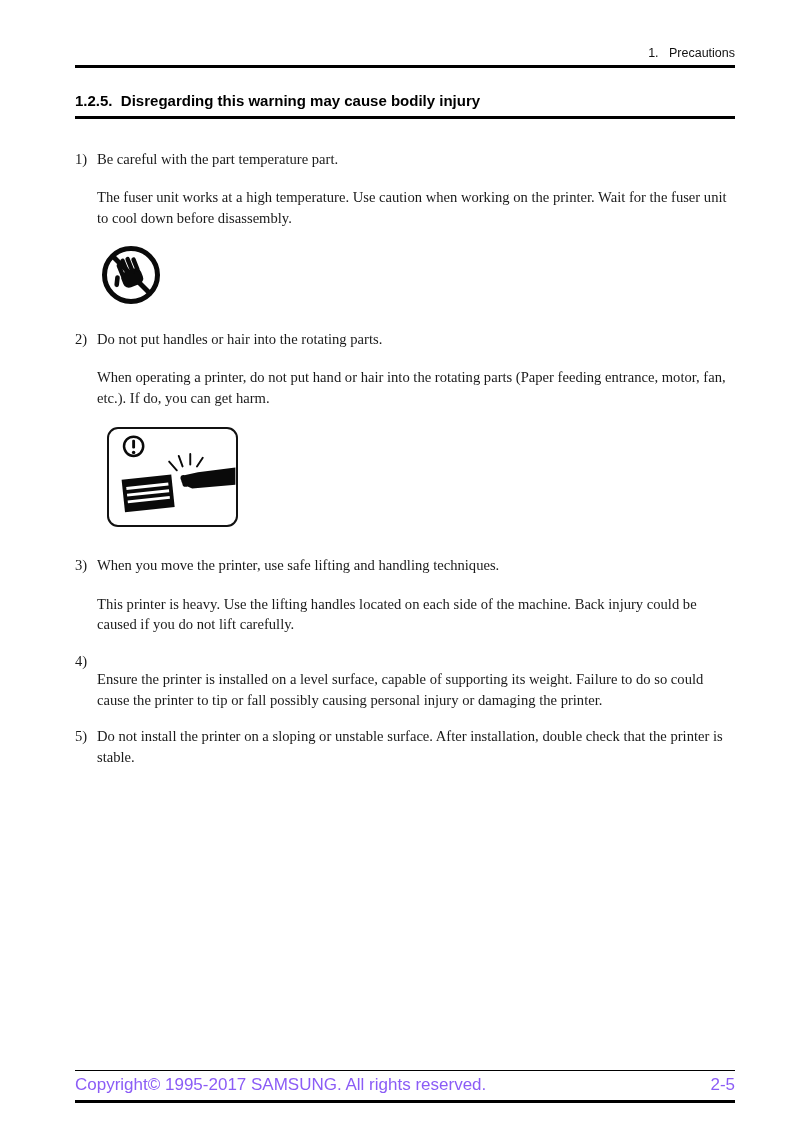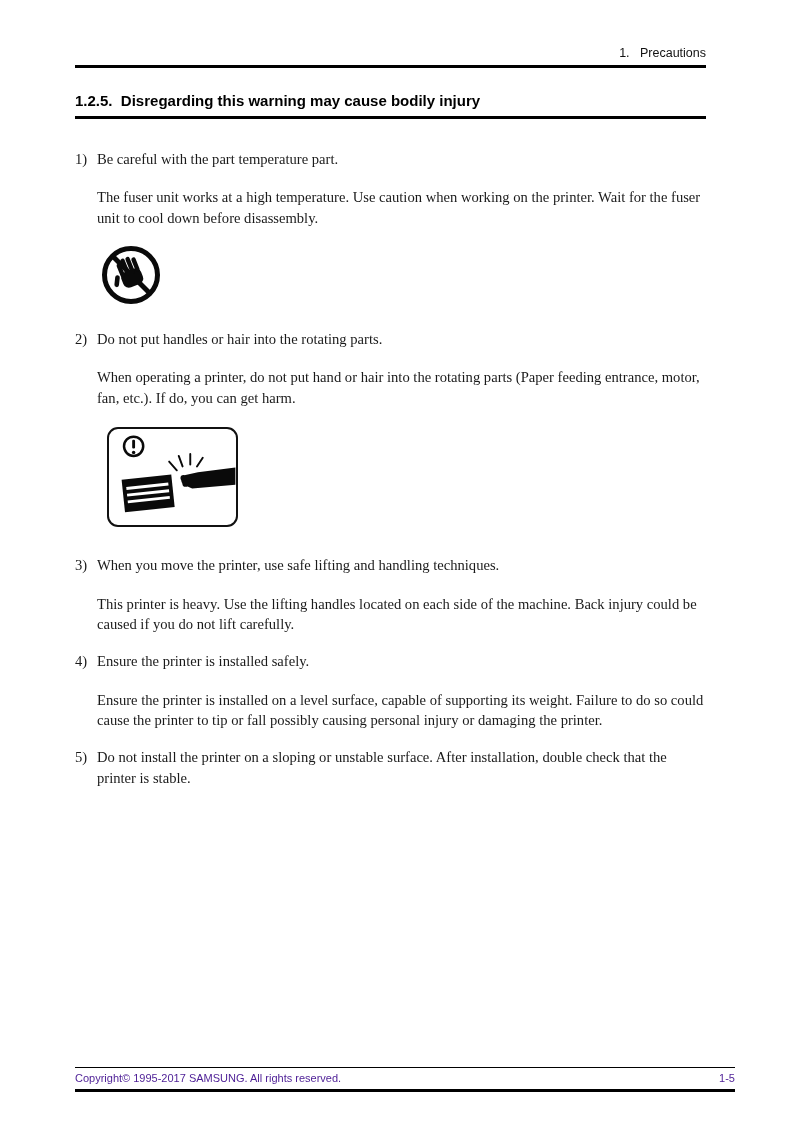--- a/index.html
+++ b/index.html
@@ -3,21 +3,21 @@
 <meta charset="utf-8">
 <style>
   * { margin: 0; padding: 0; box-sizing: border-box; }
   html, body { background: #ffffff; }
   body {
     width: 793px; height: 1122px;
     position: relative;
     font-family: "Liberation Serif", serif;
     color: #1a1a1a;
   }
-  .page { position: absolute; inset: 0; padding: 46px 87px 0 75px; border-radius: 23px; }
+  .page { position: absolute; inset: 0; padding: 46px 58px 0 75px; border-radius: 23px; }
 
   
   .header-text {
     text-align: right;
     font-family: "Liberation Sans", sans-serif;
     font-size: 12.5px;
     white-space: pre;
     padding-bottom: 5px;
     color: #111;
   }
@@ -48,24 +48,24 @@
     width: 131px; height: 100px;
     border: 2px solid #111;
     border-radius: 11px;
     margin: 18px 0 12px 10px;
     overflow: hidden;
   }
   .icon-box svg { display: block; width: 100%; height: 100%; }
 
   
   .page-footer {
-    position: absolute; left: 75px; right: 58px; bottom: 30px;
+    position: absolute; left: 75px; right: 58px; bottom: 19px;
     font-family: "Liberation Sans", sans-serif;
-    font-size: 11px;
-    color: #4c1d95;
+    font-size: 17px;
+    color: #8b5cf6;
   }
   .footer-rule-top { height: 1.5px; background: #000; }
   .footer-row { display: flex; justify-content: space-between; padding: 4px 0 5px; }
   .footer-rule-bottom { height: 3px; background: #000; }
 </style>
 </head>
 <body>
 
 <div class="page">
 
@@ -139,36 +139,35 @@
       <span class="item-num">3)</span>
       <div class="item-content">
         <div class="item-heading">When you move the printer, use safe lifting and handling techniques.</div>
         <div class="item-body">This printer is heavy. Use the lifting handles located on each side of the machine. Back injury could be caused if you do not lift carefully.</div>
       </div>
     </li>
 
     <li class="item">
       <span class="item-num">4)</span>
       <div class="item-content">
-        <div class="item-heading">Ensure the printer is installed safely.</div>
         <div class="item-body">Ensure the printer is installed on a level surface, capable of supporting its weight. Failure to do so could cause the printer to tip or fall possibly causing personal injury or damaging the printer.</div>
       </div>
     </li>
 
     <li class="item">
       <span class="item-num">5)</span>
       <div class="item-content">
         <div class="item-heading">Do not install the printer on a sloping or unstable surface. After installation, double check that the printer is stable.</div>
       </div>
     </li>
 
   </ol>
 
 </div>
 
 <div class="page-footer">
   <div class="footer-rule-top"></div>
   <div class="footer-row">
     <span>Copyright© 1995-2017 SAMSUNG. All rights reserved.</span>
-    <span>1-5</span>
+    <span>2-5</span>
   </div>
   <div class="footer-rule-bottom"></div>
 </div>
 
 </body></html>

